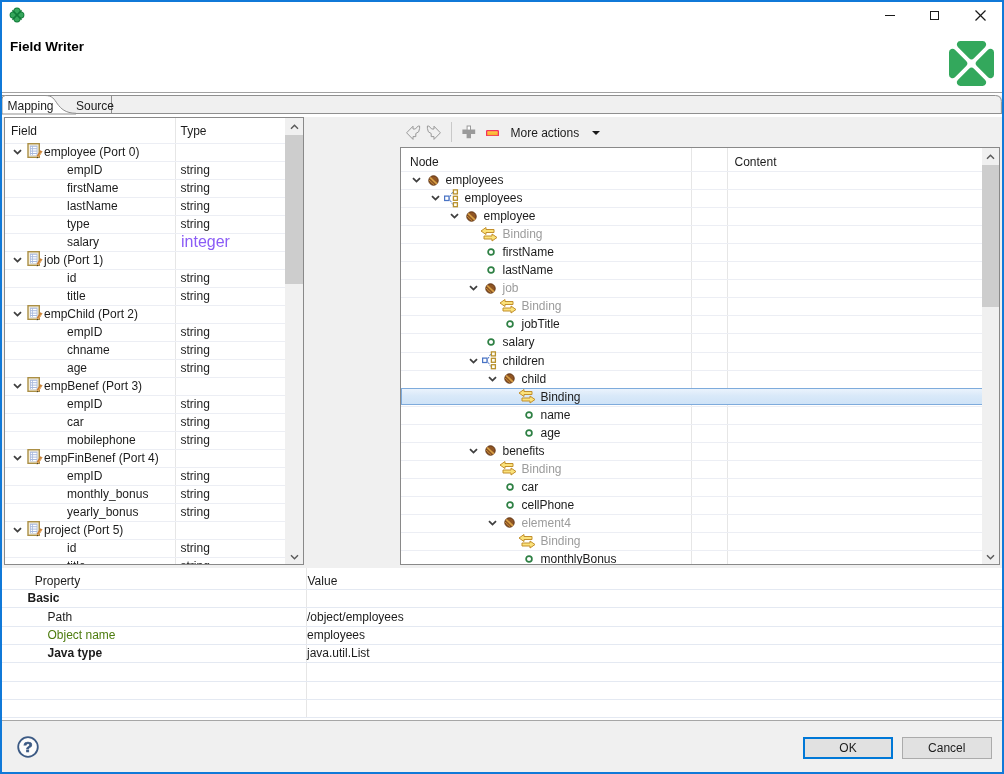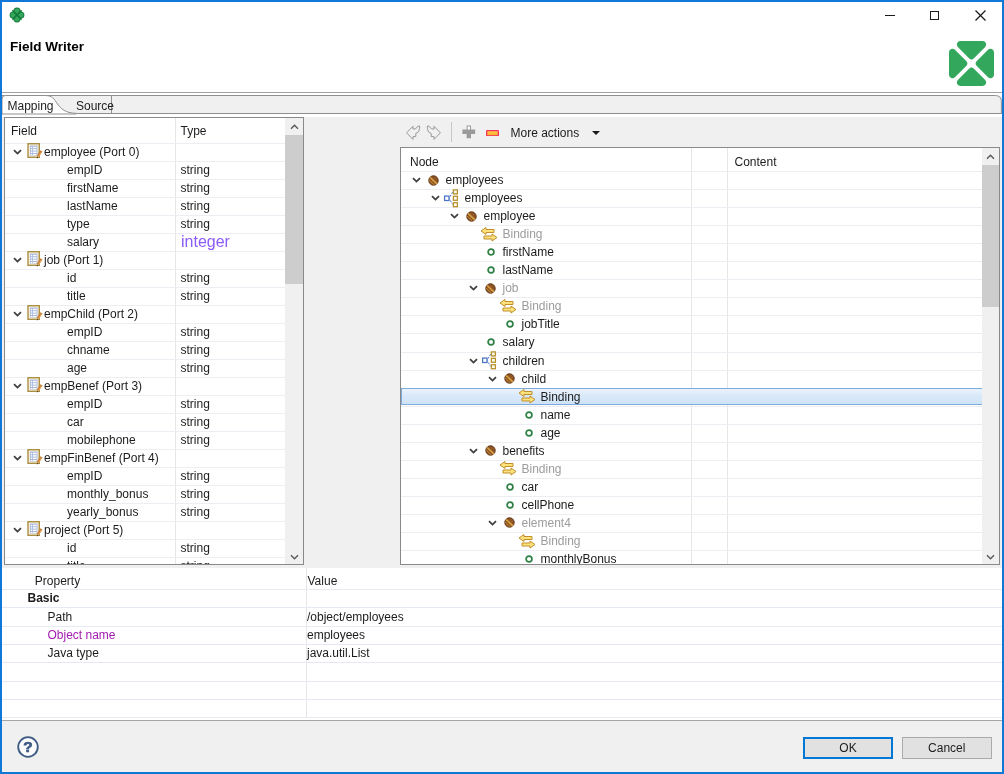--- a/index.html
+++ b/index.html
@@ -458,23 +458,23 @@
 <div style="position:absolute;left:2px;top:607.3px;width:1000px;height:1px;background:#e4e9f2;"></div>
 <div style="position:absolute;left:2px;top:625.6px;width:1000px;height:1px;background:#e4e9f2;"></div>
 <div style="position:absolute;left:2px;top:643.9px;width:1000px;height:1px;background:#e4e9f2;"></div>
 <div style="position:absolute;left:2px;top:662.2px;width:1000px;height:1px;background:#e4e9f2;"></div>
 <div style="position:absolute;left:2px;top:680.5px;width:1000px;height:1px;background:#e4e9f2;"></div>
 <div style="position:absolute;left:2px;top:698.8px;width:1000px;height:1px;background:#e4e9f2;"></div>
 <div style="position:absolute;left:2px;top:717.1px;width:1000px;height:1px;background:#e4e9f2;"></div>
 <div style="position:absolute;left:27.5px;top:589.3px;height:18.3px;line-height:18.3px;font-size:12px;color:#1c1c1c;font-weight:bold;white-space:nowrap;">Basic</div>
 <div style="position:absolute;left:47.5px;top:607.5999999999999px;height:18.3px;line-height:18.3px;font-size:12px;color:#1c1c1c;white-space:nowrap;">Path</div>
 <div style="position:absolute;left:307px;top:607.5999999999999px;height:18.3px;line-height:18.3px;font-size:12px;color:#1c1c1c;white-space:nowrap;">/object/employees</div>
-<div style="position:absolute;left:47.5px;top:625.9px;height:18.3px;line-height:18.3px;font-size:12px;color:#a21caf;white-space:nowrap;">Object name</div>
+<div style="position:absolute;left:47.5px;top:625.9px;height:18.3px;line-height:18.3px;font-size:12px;color:#4d7c0f;white-space:nowrap;">Object name</div>
 <div style="position:absolute;left:307px;top:625.9px;height:18.3px;line-height:18.3px;font-size:12px;color:#1c1c1c;white-space:nowrap;">employees</div>
-<div style="position:absolute;left:47.5px;top:644.1999999999999px;height:18.3px;line-height:18.3px;font-size:12px;color:#1c1c1c;white-space:nowrap;">Java type</div>
+<div style="position:absolute;left:47.5px;top:644.1999999999999px;height:18.3px;line-height:18.3px;font-size:12px;color:#1c1c1c;white-space:nowrap;font-weight:bold;">Java type</div>
 <div style="position:absolute;left:307px;top:644.1999999999999px;height:18.3px;line-height:18.3px;font-size:12px;color:#1c1c1c;white-space:nowrap;">java.util.List</div>
 <div style="position:absolute;left:2px;top:719.5px;width:1000px;height:1.2px;background:#a6a6a6;"></div>
 <svg style="position:absolute;left:16.5px;top:735.5px" width="22" height="22" viewBox="0 0 22 22">
 <circle cx="11" cy="11" r="9.8" fill="#fcfcfc" stroke="#3c5a84" stroke-width="1.8"></circle>
 <text x="11" y="16" font-family="Liberation Sans" font-size="15.5" font-weight="bold" fill="#3c5a84" stroke="#3c5a84" stroke-width="0.7" text-anchor="middle">?</text>
 </svg>
 <div style="position:absolute;left:803px;top:736.5px;width:90px;height:22px;background:#e1e1e1;border:2px solid #0078d7;"></div>
 <div style="position:absolute;left:803px;top:738.5px;height:18px;line-height:18px;font-size:12px;color:#1c1c1c;white-space:nowrap;">
     <div style="width:90px;text-align:center;">OK</div>
   </div>

